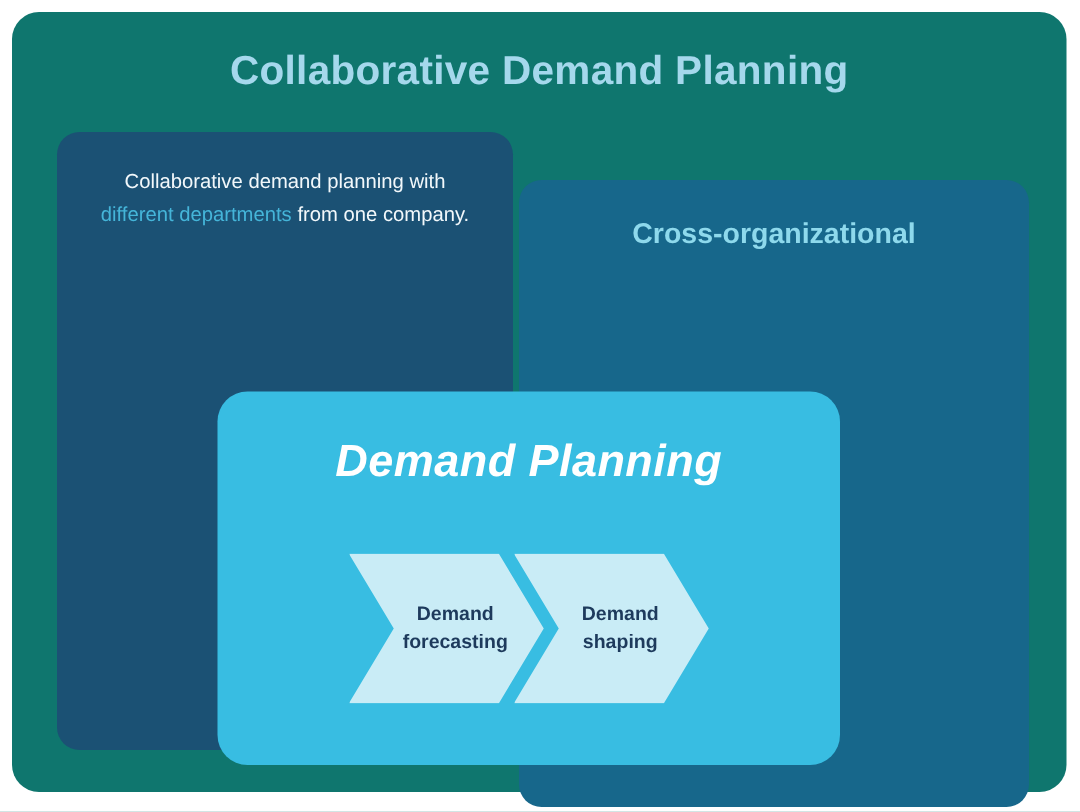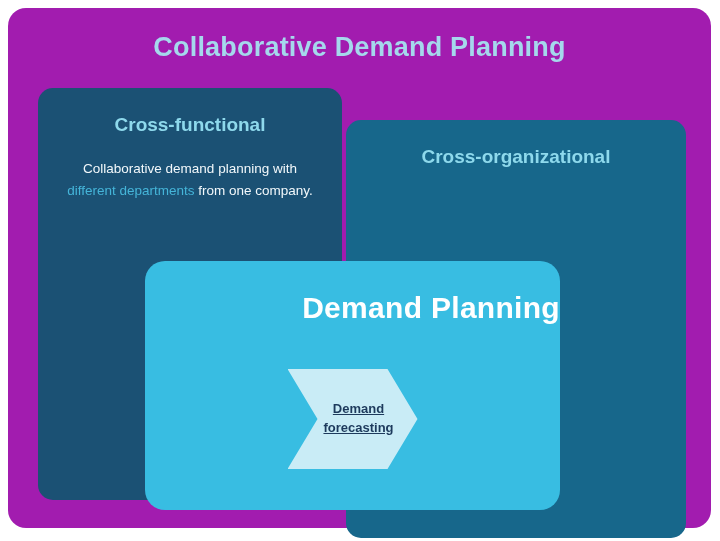--- a/index.html
+++ b/index.html
@@ -2,21 +2,21 @@
 <html><head>
 <meta charset="utf-8">
 <style>
   html,body{margin:0;padding:0;background:#ffffff;}
   .stage{
     position:relative;width:720px;height:541px;background:#ffffff;
     font-family:"Liberation Sans", sans-serif;overflow:hidden;
   }
   .card{
     position:absolute;left:8px;top:8px;width:703px;height:520px;
-    background:#a21caf;border-radius:18px;
+    background:#0f766e;border-radius:18px;
   }
   .main-title{
     position:absolute;left:0;top:24px;width:100%;text-align:center;
     color:#a5d8ec;font-size:27px;font-weight:bold;letter-spacing:.2px;
   }
   .panel{
     position:absolute;top:80px;border-radius:15px;
   }
   .panel-left{left:30px;width:304px;height:412px;background:#1b5174;}
   .panel-right{left:338px;width:340px;height:418px;background:#17678b;margin-top:32px;}
@@ -27,60 +27,61 @@
   .panel-body{
     margin:22px 26px 0 26px;text-align:center;color:#f2f8fb;
     font-size:13.5px;font-weight:normal;line-height:1.65;
   }
   .hl{color:#45b5d9;}
   .center-box{
     position:absolute;left:137px;top:253px;width:415px;height:249px;
     background:#38bde2;border-radius:20px;
   }
   .center-title{
-    margin-top:30px;text-align:right;color:#ffffff;
-    font-size:30px;font-weight:bold;letter-spacing:.3px;
+    margin-top:30px;text-align:center;color:#ffffff;
+    font-size:30px;font-weight:bold;letter-spacing:.3px;font-style:italic;
   }
   .chevron-row{
     position:absolute;left:0;top:108px;width:100%;
     display:flex;justify-content:center;align-items:center;
   }
   .chevron{
     width:130px;height:100px;background:#c9ecf6;flex:0 0 auto;
     clip-path:polygon(0 0,100px 0,130px 50%,100px 100%,0 100%,30px 50%);
     display:flex;align-items:center;justify-content:center;
   }
   .chevron + .chevron{margin-left:-20px;}
   .chevron-label{
     padding-left:22px;padding-right:10px;text-align:center;
     color:#1d3a5c;font-size:13px;font-weight:bold;line-height:1.45;
     width:84px;
-    text-decoration:underline;
   }
 </style>
 </head>
 <body>
 
 <div class="stage">
   <div class="card">
 
     <div class="main-title">Collaborative Demand Planning</div>
 
     <div class="panel panel-left">
-      <div class="panel-heading">Cross-functional</div>
       <div class="panel-body"><span>Collaborative demand planning with </span><span class="hl">different departments</span><span> from one company.</span></div>
     </div>
 
     <div class="panel panel-right">
       <div class="panel-heading">Cross-organizational</div>
     </div>
 
     <div class="center-box">
       <div class="center-title">Demand Planning</div>
       <div class="chevron-row">
         <div class="chevron">
           <div class="chevron-label">Demand forecasting</div>
         </div>
+        <div class="chevron">
+          <div class="chevron-label">Demand shaping</div>
+        </div>
       </div>
     </div>
 
   </div>
 </div>
 
 </body></html>

